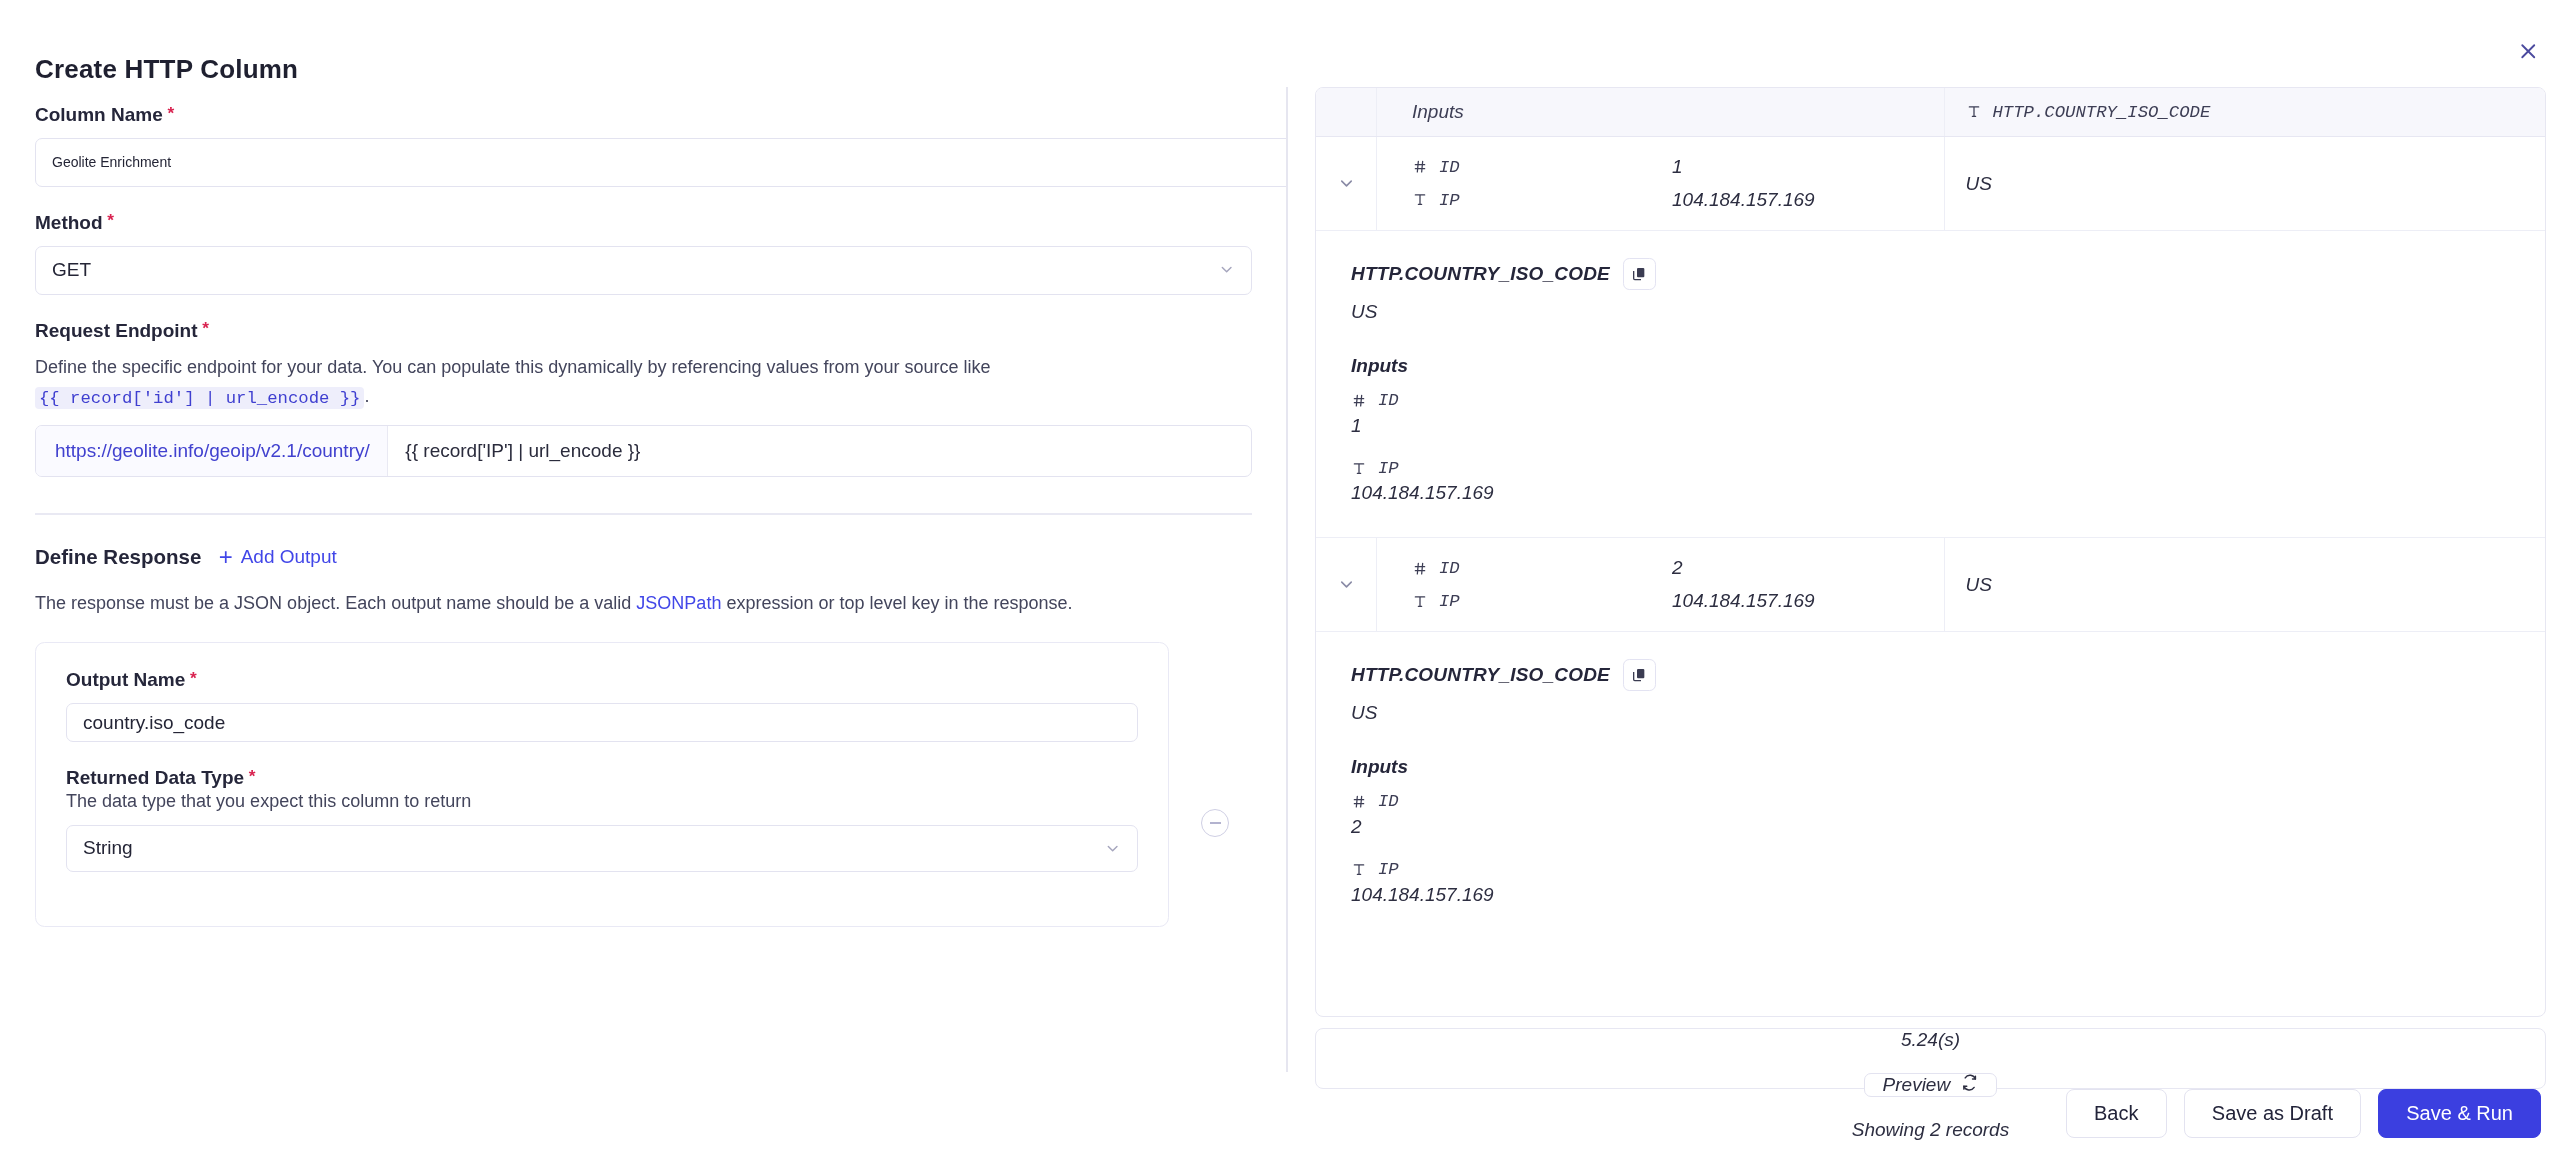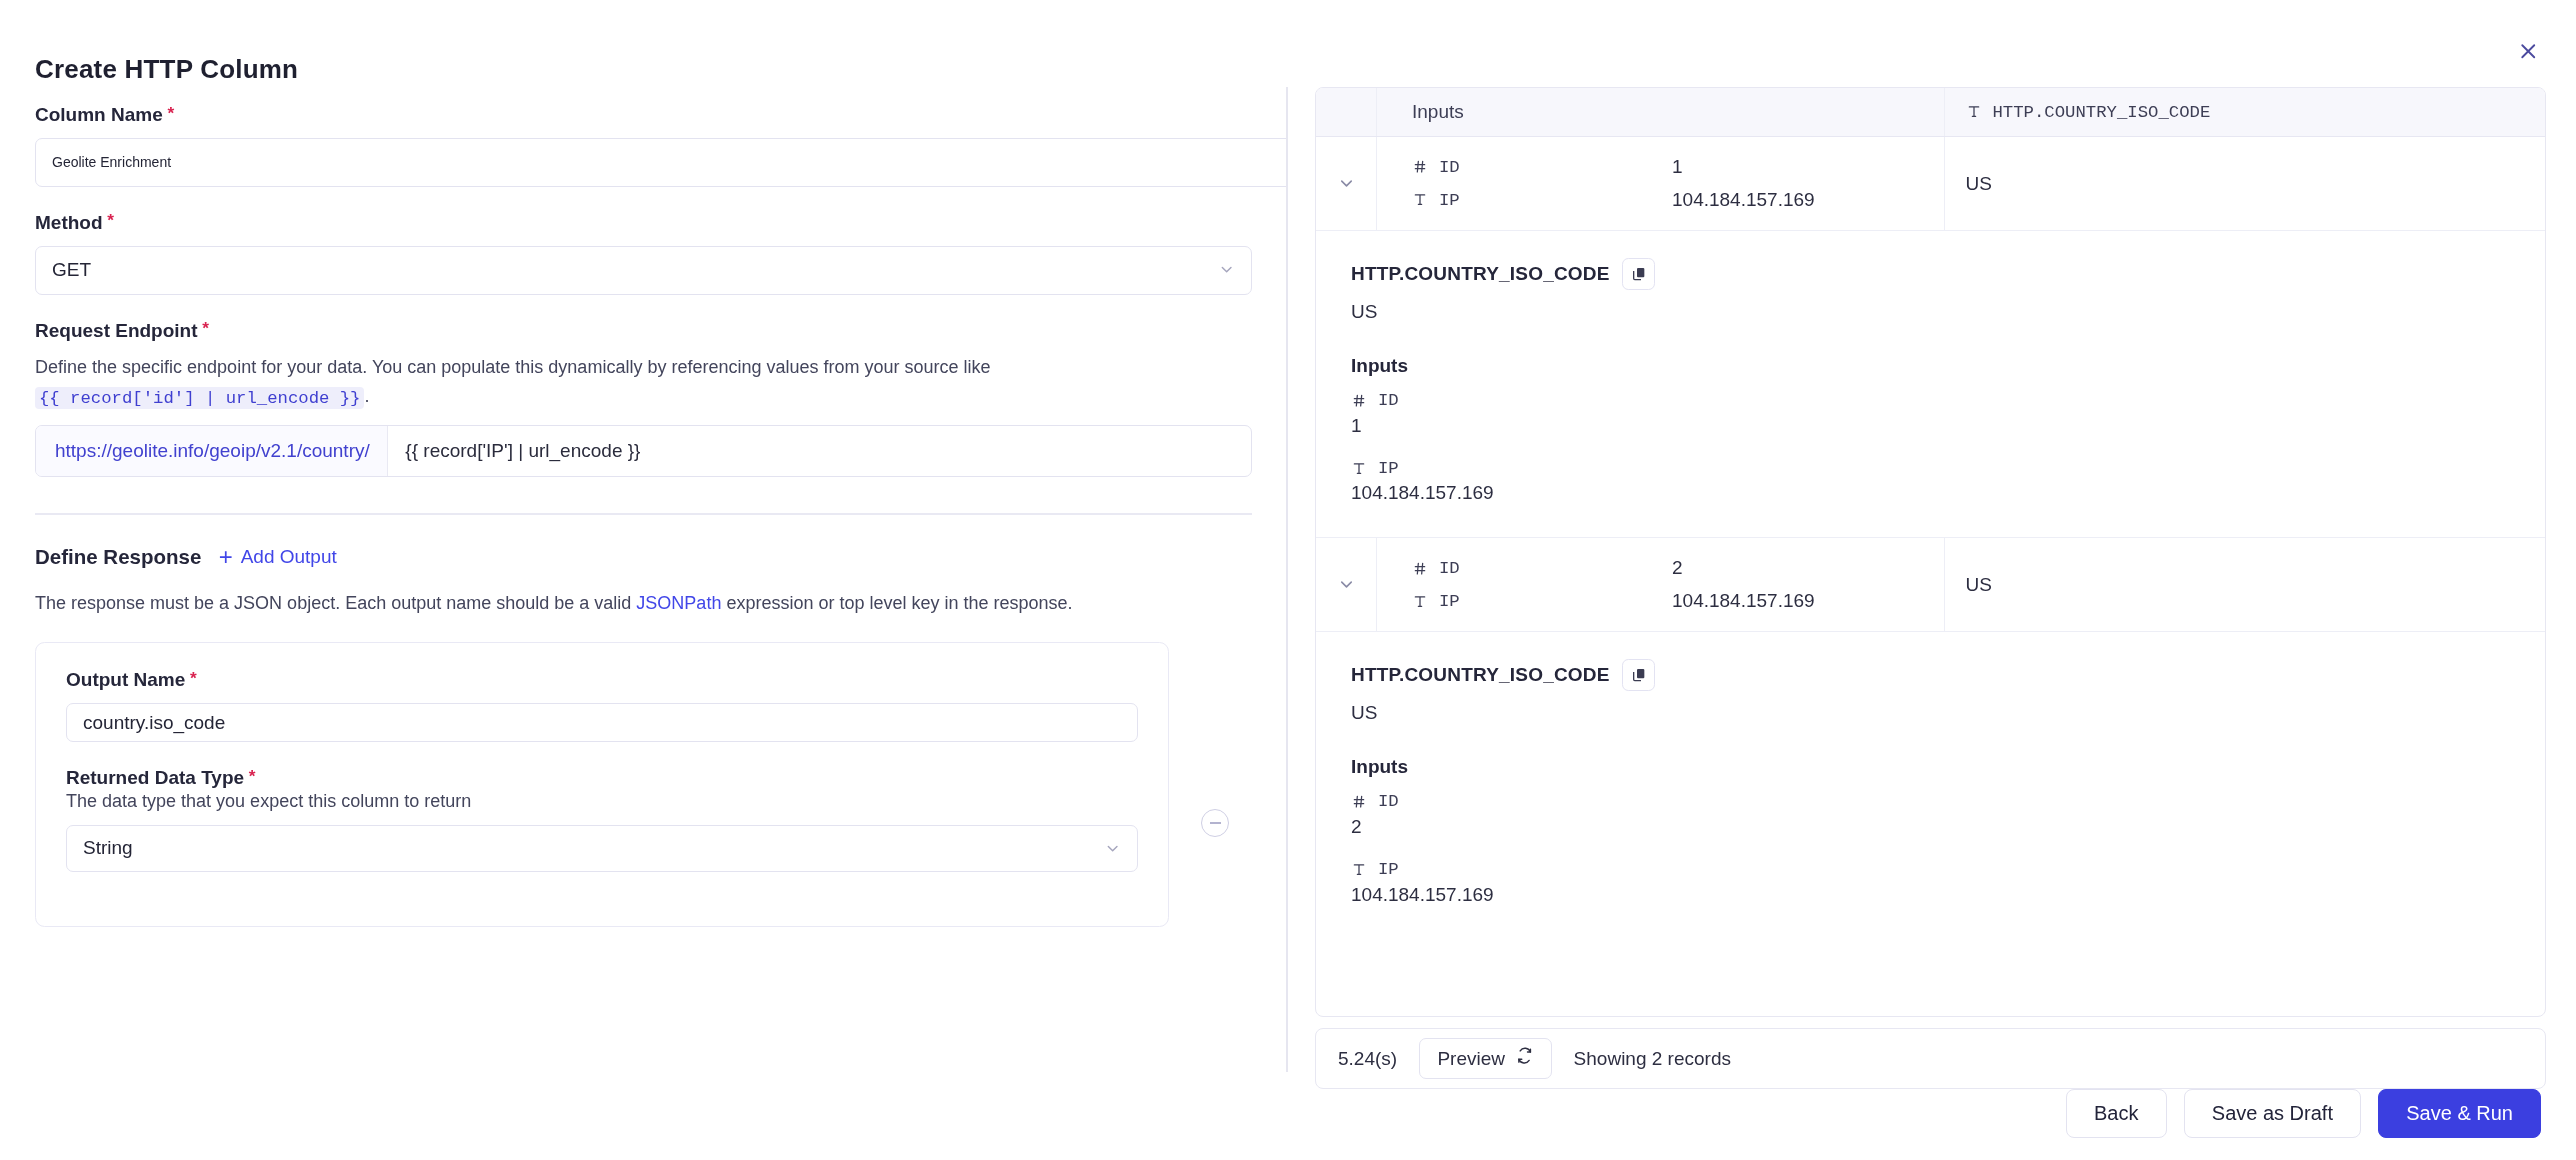--- a/index.html
+++ b/index.html
@@ -28,21 +28,21 @@
   .split { position:absolute; left:0; top:76px; width:2576px; height:1004px; }
   .left-col {
     position:absolute; left:0; top:0; width:1286px; height:1004px;
     padding:27px 35px 0 35px; overflow:hidden;
   }
   .divider-v {
     position:absolute; left:1286px; top:11px; width:1.6px; height:985px;
     background:#e6e6f0;
   }
   .right-col {
-    position:absolute; left:1315px; top:11px; width:1231px; height:995px;
+    position:absolute; left:1315px; top:11px; width:1231px; height:995px;font-style:italic;
   }
 
   
   .field { margin-bottom:24px; }
   .flabel {
     font-size:19px; font-weight:700; color:#25263a; margin-bottom:11px;
     display:flex; align-items:flex-start; gap:4.7px; line-height:1.25;
   }
   .req { color:#d92350; font-size:17.3px; line-height:1; position:relative; top:1.6px; }
   .helper {
@@ -186,21 +186,21 @@
   .detail-kv { margin-bottom:22px; }
   .detail-kv .k {
     display:flex; align-items:center; gap:11px;
     font-family:"Liberation Mono", monospace; font-size:17.3px; color:#3d3e55; margin-bottom:4.7px;
   }
   .detail-kv .v { font-size:19px; color:#2d2e41; }
 
   .table-footer {
     margin-top:11px; width:1231px; height:61px;
     border:1.6px solid #e7e7f2; border-radius:8px;
-    display:flex; align-items:center; padding:0 22px; gap:22px; background:#fff;
+    display:flex; align-items:center; padding:0 22px; gap:22px; background:#fff;flex-direction:column;
   }
   .ft-time { font-size:19px; color:#2d2e41; }
   .preview-btn {
     height:41px; border:1.6px solid #e3e3f0; border-radius:7px; background:#fff;
     display:flex; align-items:center; gap:11px; padding:0 17.3px;
     font-size:19px; color:#2d2e41; cursor:pointer;
   }
   .preview-btn svg { width:17.3px; height:17.3px; }
   .ft-count { font-size:19px; color:#2d2e41; }
 

